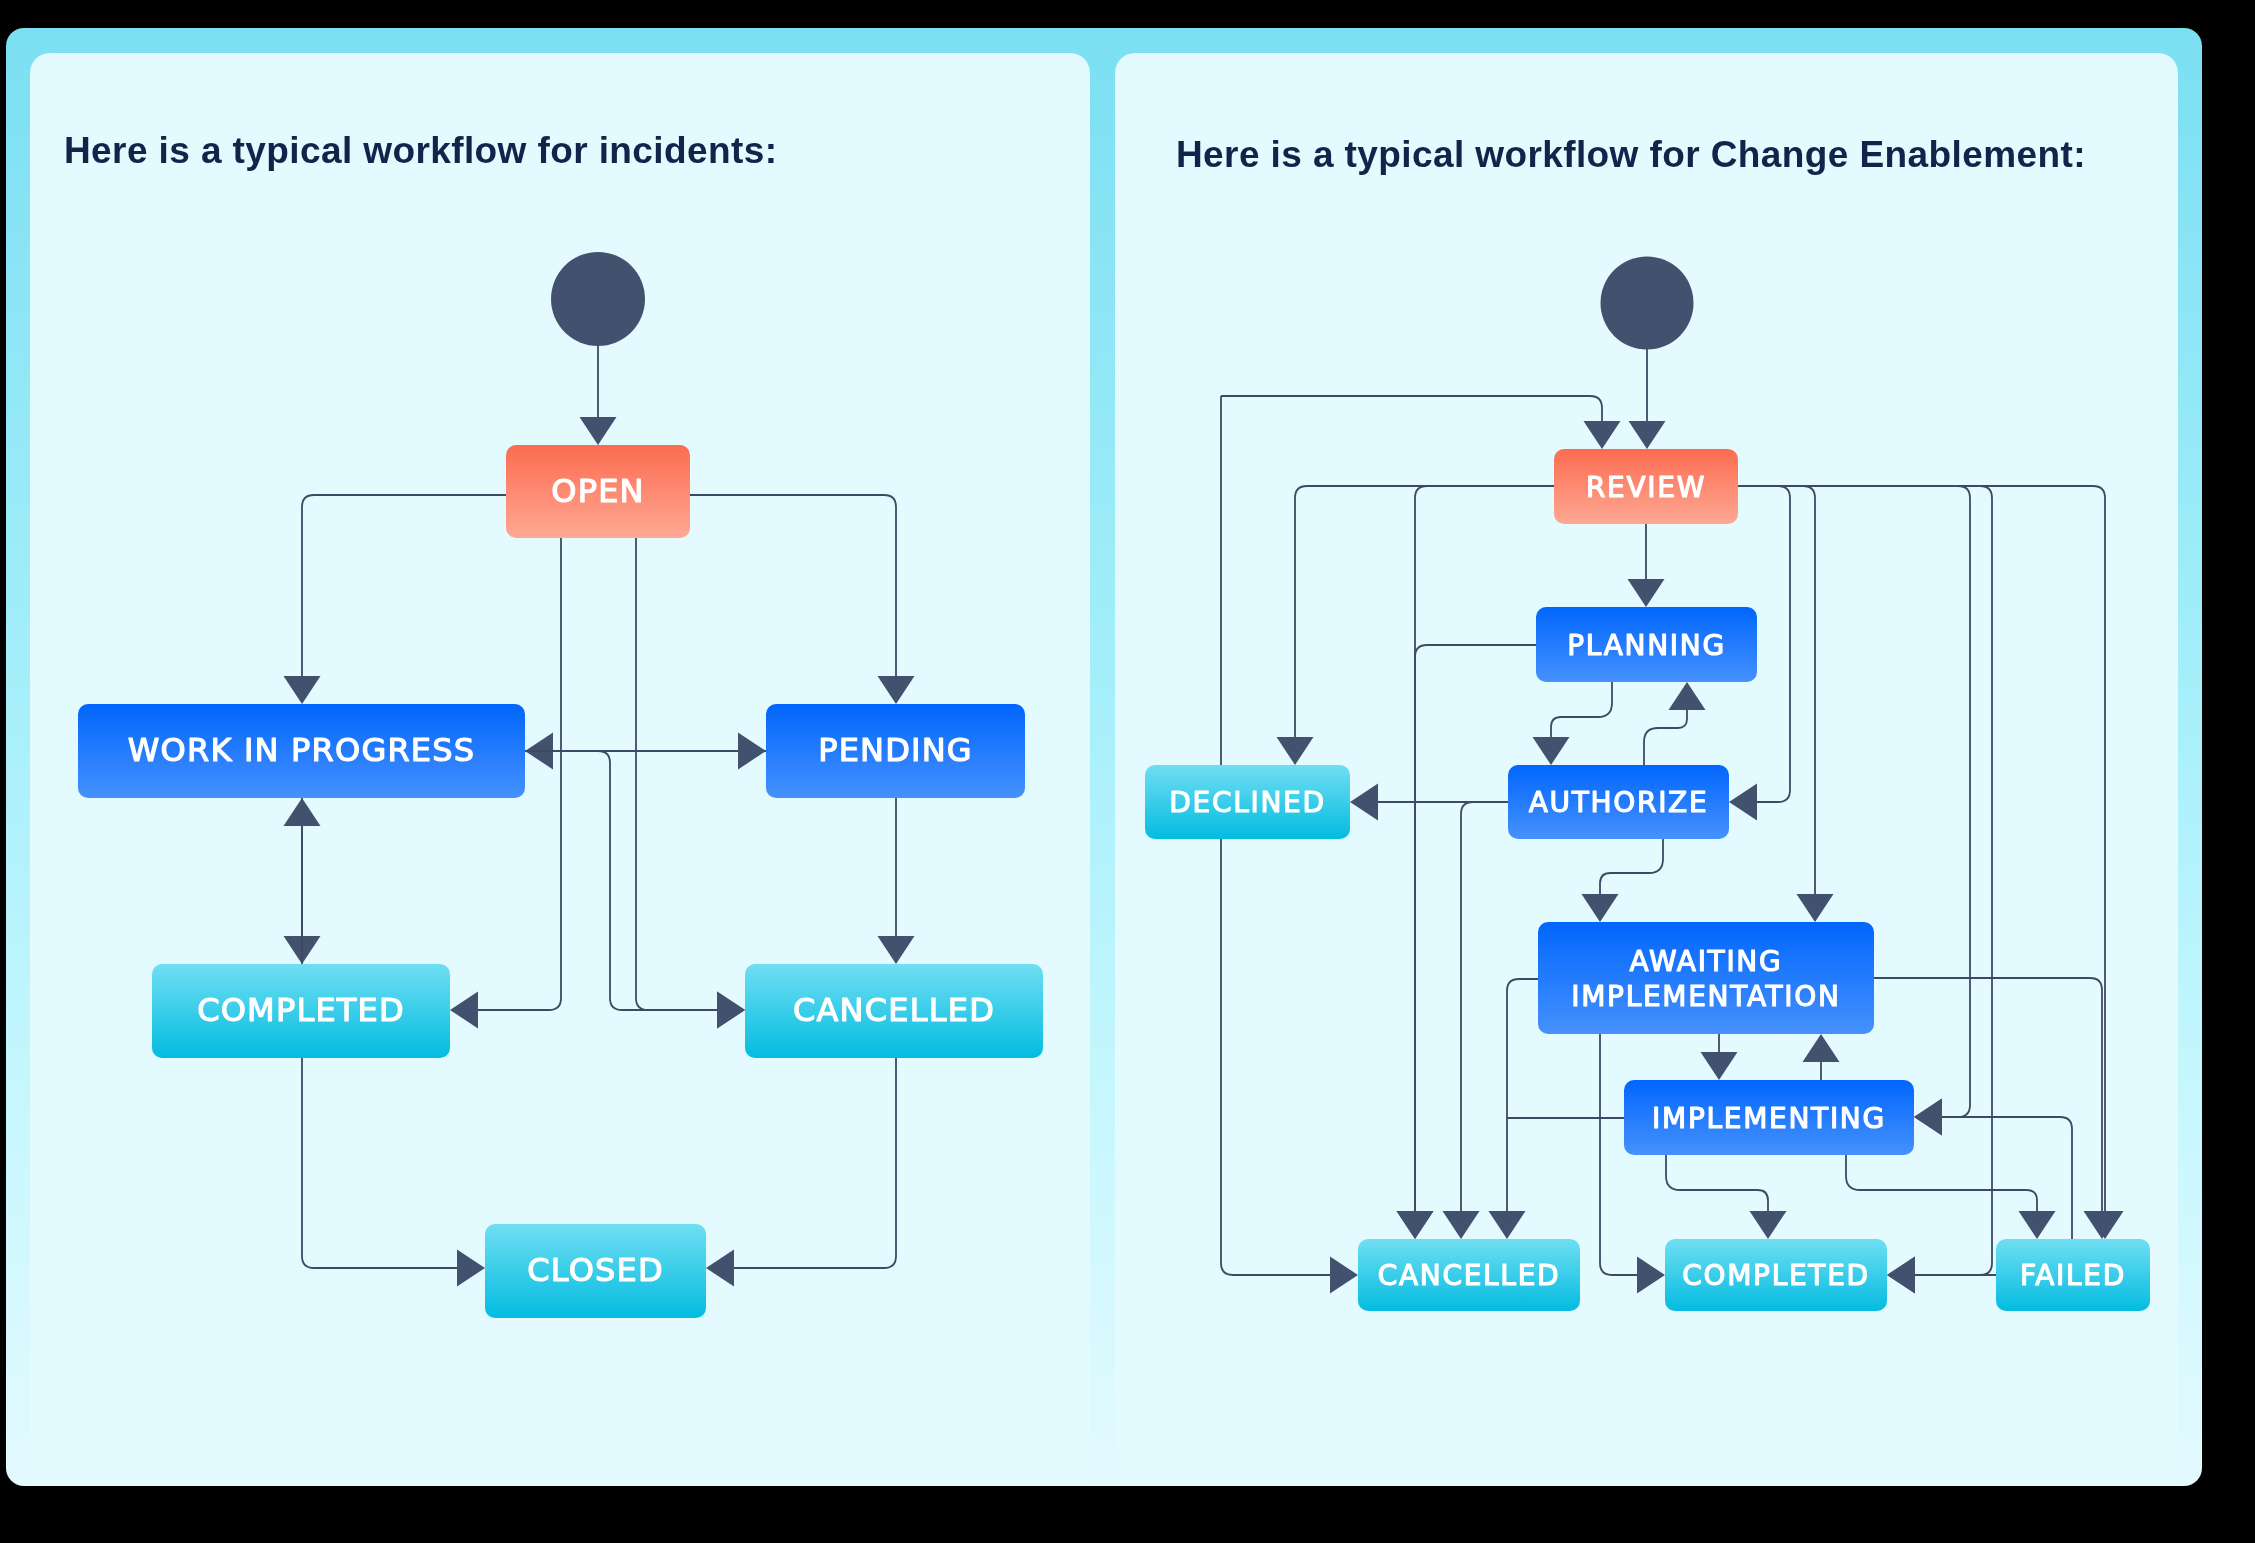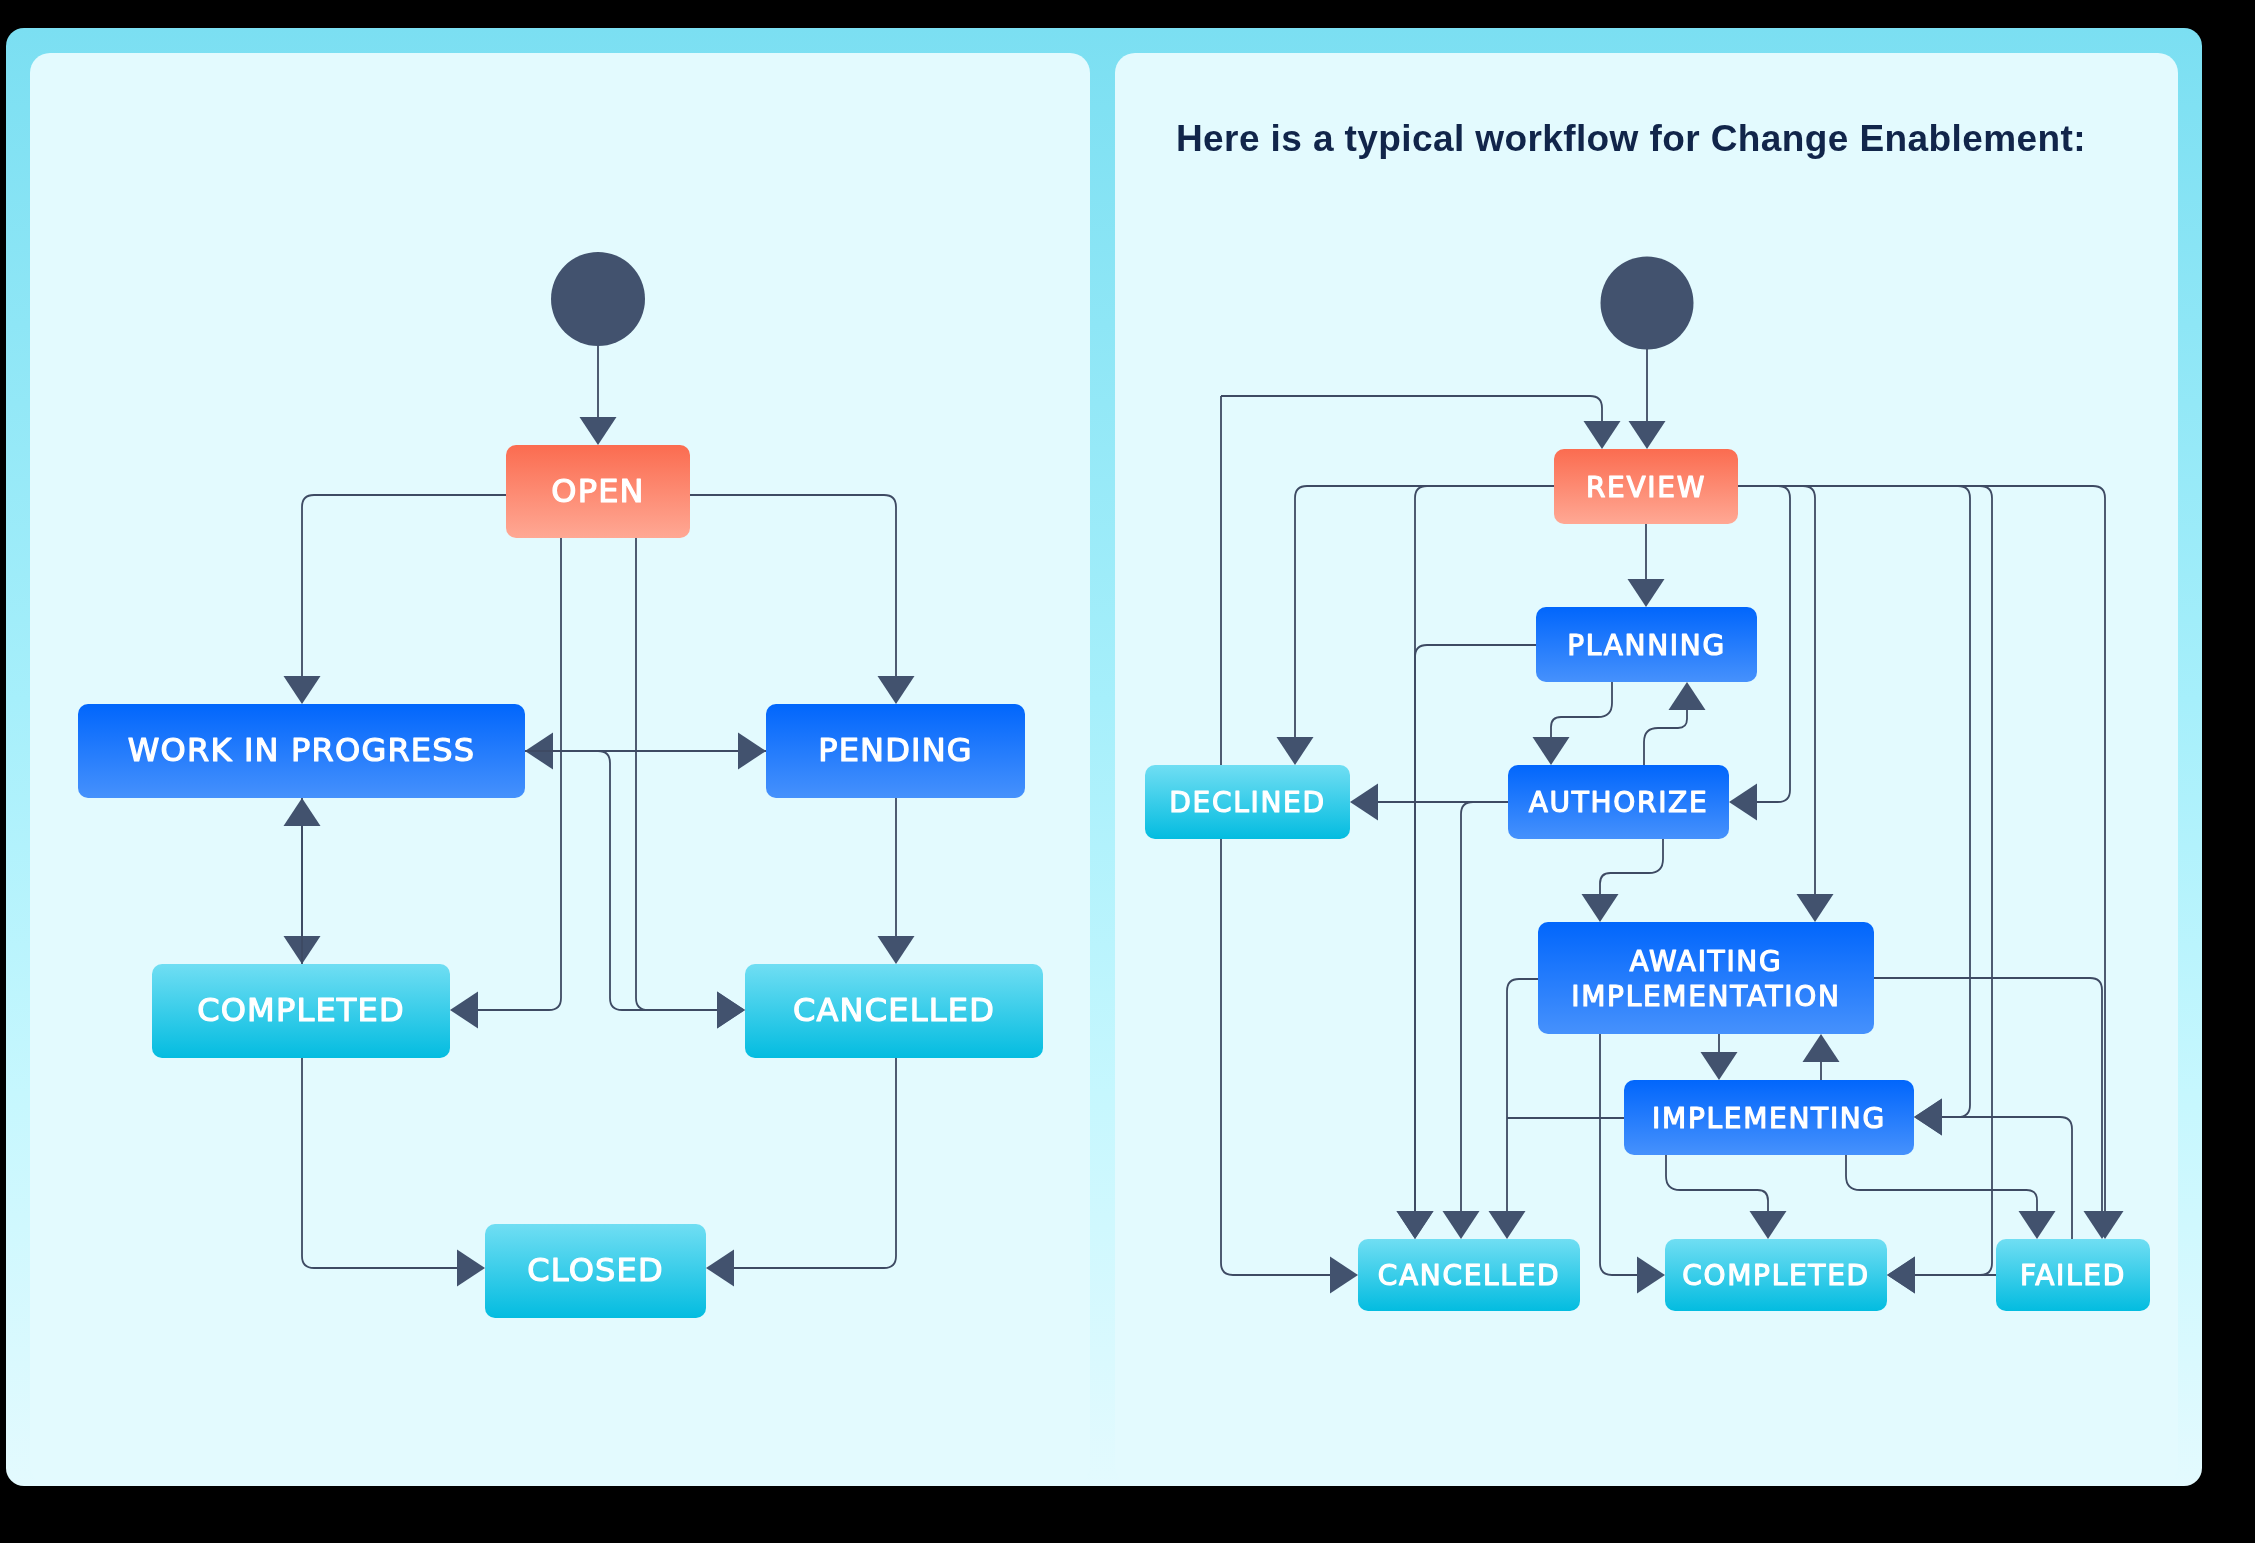--- a/index.html
+++ b/index.html
@@ -9,37 +9,38 @@
         font-family:"Liberation Sans","DejaVu Sans",sans-serif;}
   .frame{position:absolute;left:6px;top:28px;width:2196px;height:1458px;
          background:linear-gradient(180deg,#7BDFF2 0%,#A6EFFB 46%,#C6F7FE 73%,#E3FAFE 100%);
          border-radius:18px;}
   .panel{position:absolute;background:#E3FAFE;border-radius:20px;}
   .panel-l{left:30px;top:53px;width:1060px;height:1433px;}
   .panel-r{left:1115px;top:53px;width:1063px;height:1433px;}
   .heading{position:absolute;font-size:37px;font-weight:bold;color:#11254A;
            letter-spacing:0.4px;white-space:nowrap;}
   #h-left{left:64px;top:130px;}
-  #h-right{left:1176px;top:118px;}
+  #h-right{left:1176px;top:134px;}
   svg#diagram{position:absolute;left:0;top:0;}
   .edge{fill:none;stroke:#3E4A63;stroke-width:1.8;}
   .arrow{fill:#42526E;}
   .node-label{fill:#FFFFFF;font-family:"DejaVu Sans",sans-serif;
               font-weight:normal;font-size:32px;letter-spacing:1.2px;text-anchor:middle;
               paint-order:stroke;stroke:#FFFFFF;stroke-width:1.2px;stroke-linejoin:round;}
   .node-label-sm{font-size:28px;letter-spacing:1.6px;}
   .node-label-r{font-size:28px;letter-spacing:1.7px;}
 </style>
 </head>
 <body>
 
 <div id="page">
   <div class="frame"></div>
   <div class="panel panel-l"></div>
   <div class="panel panel-r"></div>
+  <div class="heading" id="h-left">Here is a typical workflow for incidents:</div>
   <div class="heading" id="h-right">Here is a typical workflow for Change Enablement:</div>
   <svg id="diagram" width="2255" height="1543" viewBox="0 0 2255 1543">
     <defs>
       <linearGradient id="g-orange" x1="0" y1="0" x2="0" y2="1">
         <stop offset="0%" stop-color="#FB6C50"></stop>
           <stop offset="100%" stop-color="#FFA894"></stop>
       </linearGradient>
       <linearGradient id="g-blue" x1="0" y1="0" x2="0" y2="1">
         <stop offset="0%" stop-color="#0166FC"></stop>
           <stop offset="100%" stop-color="#4691FC"></stop>

